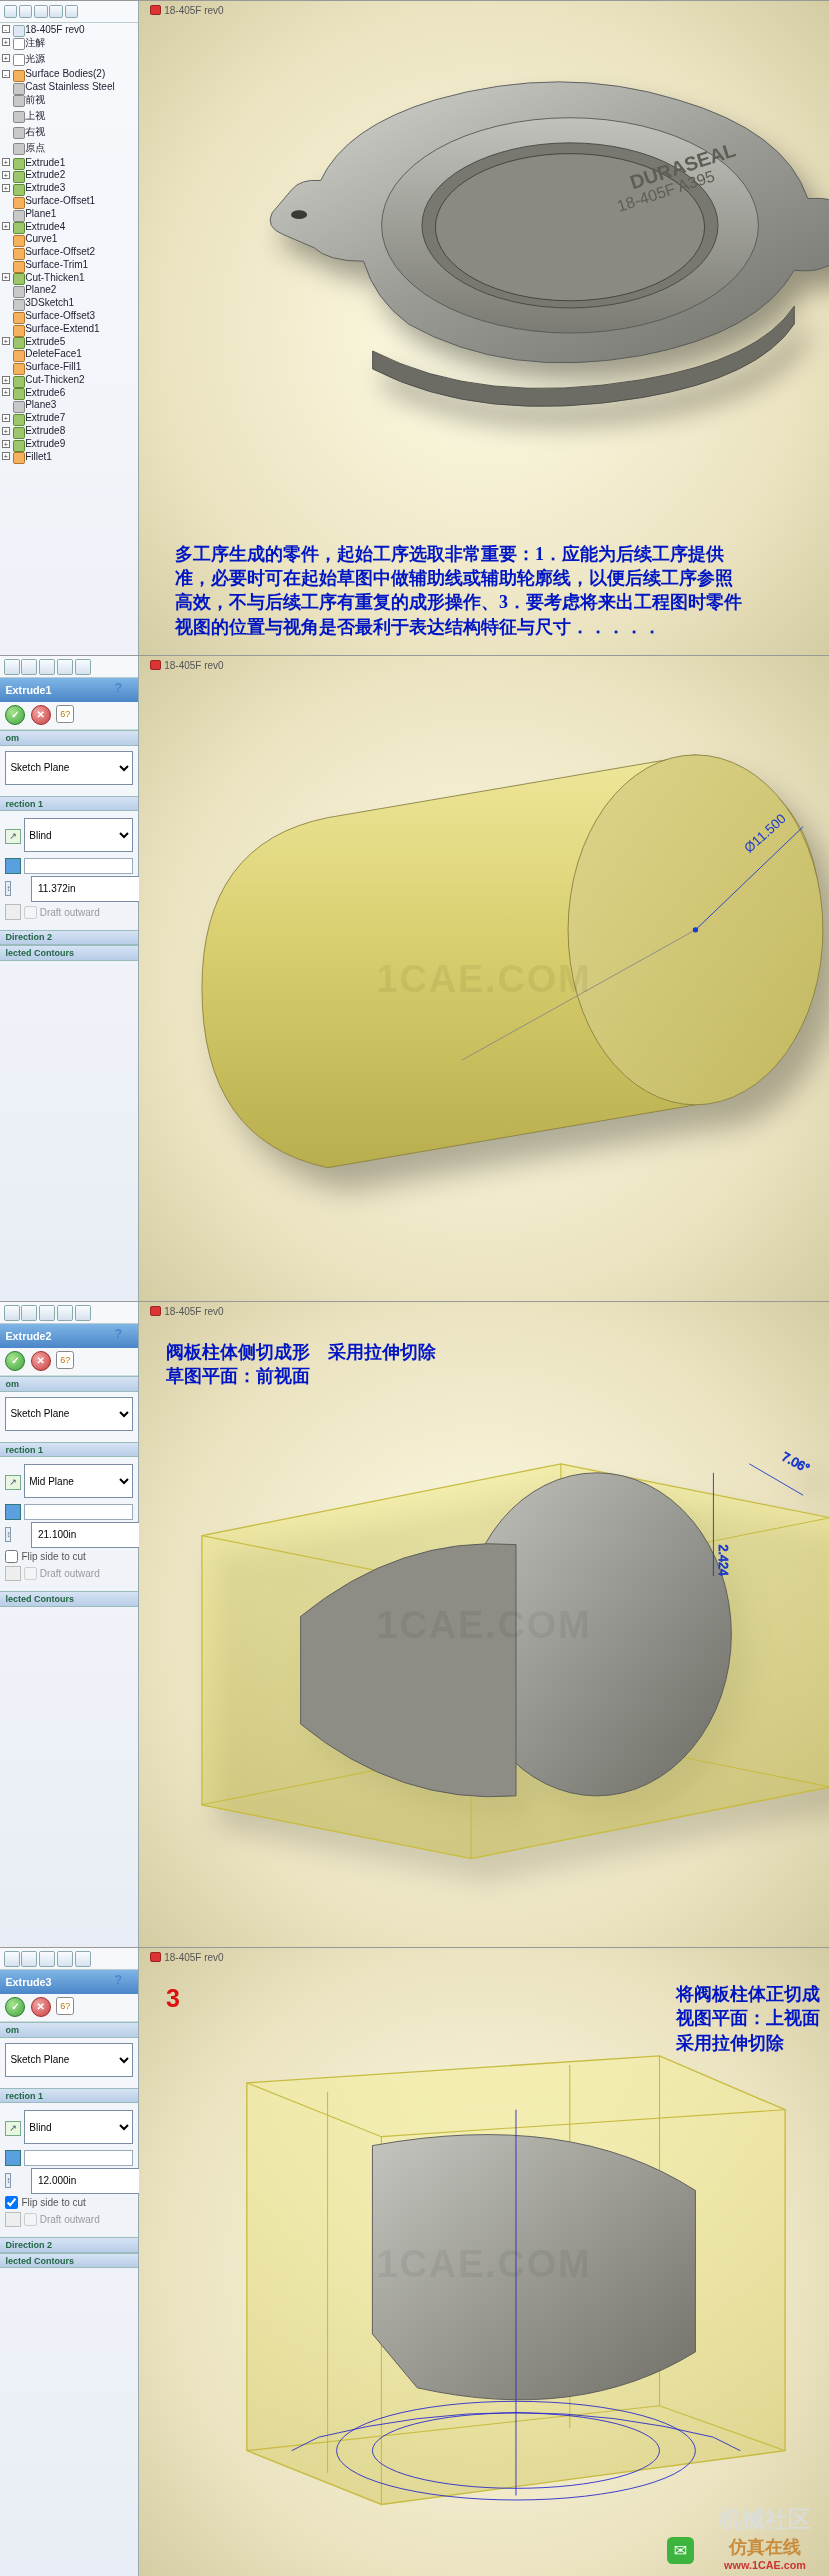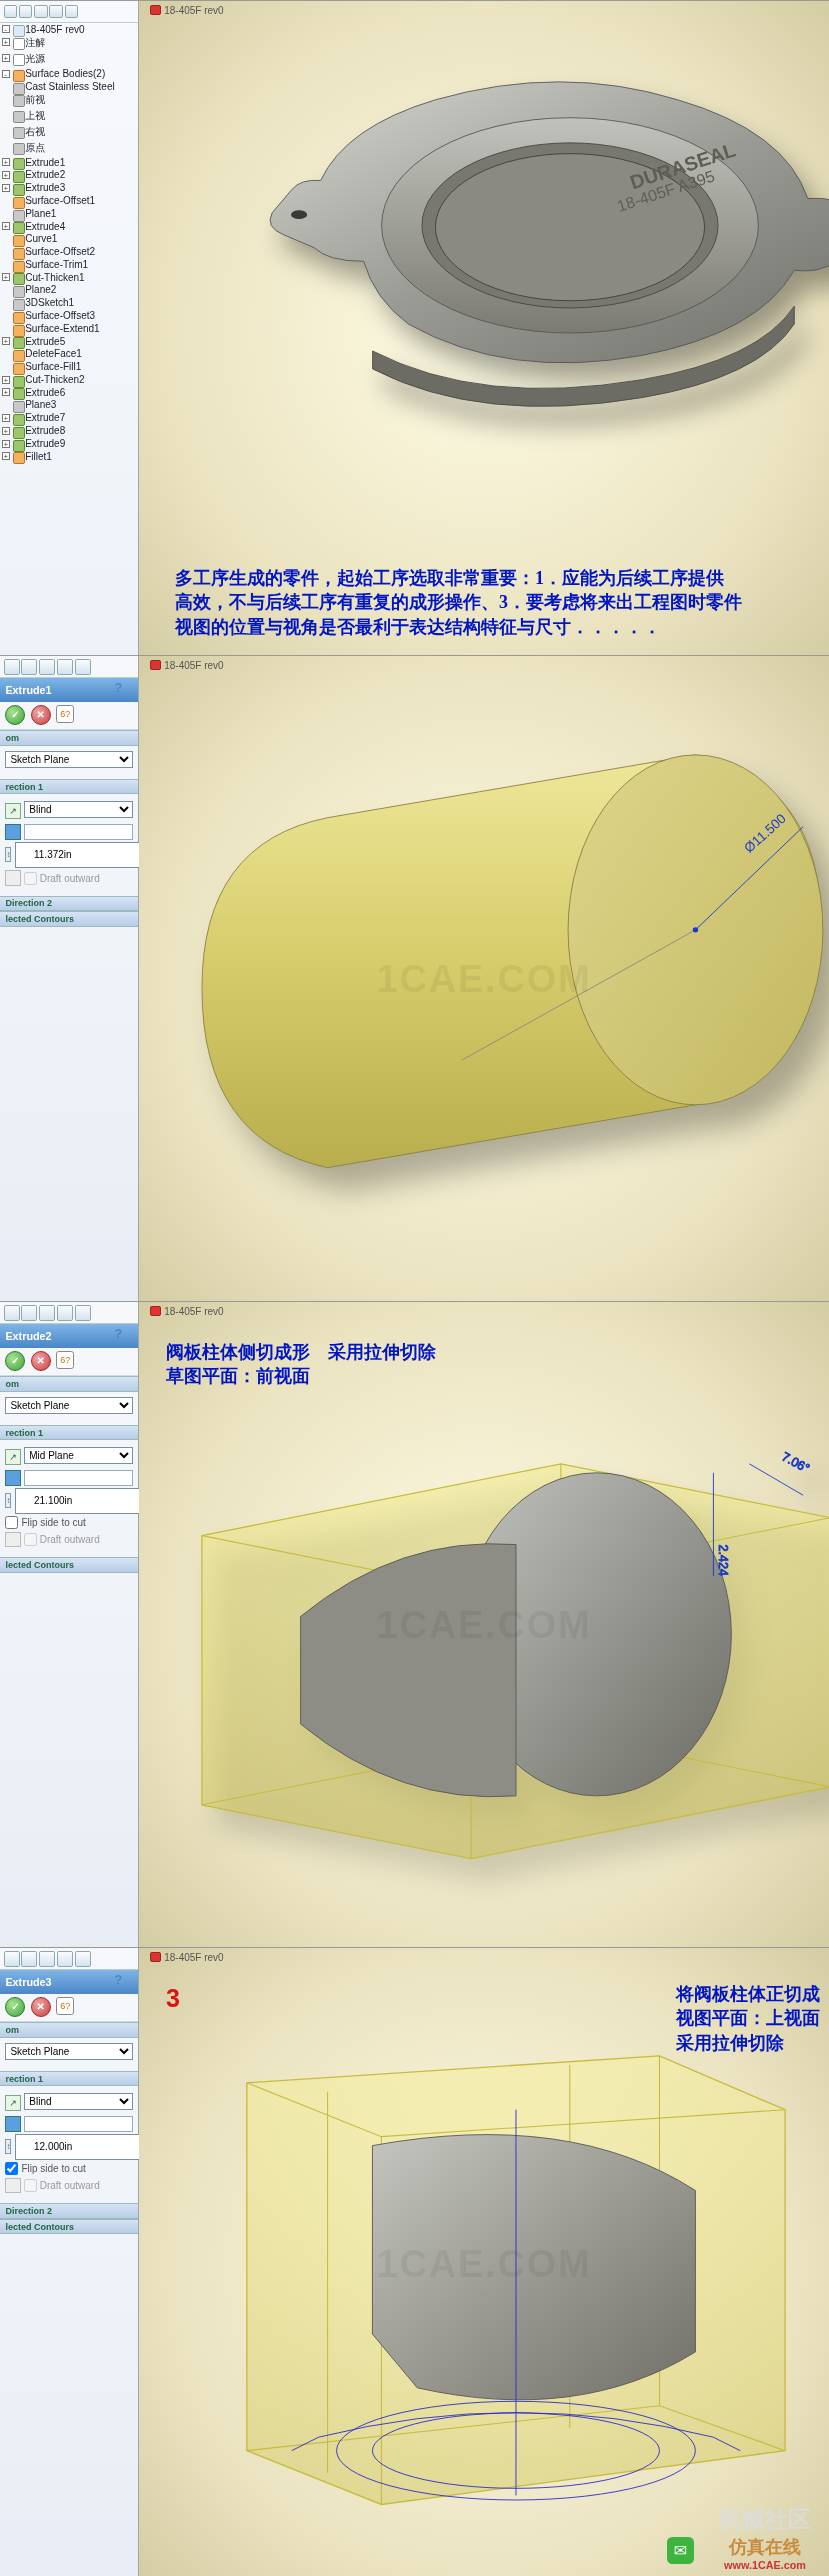--- a/index.html
+++ b/index.html
@@ -91,35 +91,35 @@
       color:#fff;font-weight:bold;text-align:center;line-height:18px;cursor:pointer;
     }
     .help-ico{width:18px;height:18px;color:#4a86c8;font-weight:bold;font-size:12.6px;}
     .pm-group-hdr {
       background:linear-gradient(#d6e3f4,#b8cde7); padding:1.8px 5.4px;
       font-weight:bold; color:#264; border-top:0.9px solid #9bb;
       border-bottom:0.9px solid #9bb; font-size:9px;
     }
     .pm-body { padding:3.6px 5.4px 7.2px; }
     .pm-select {
-      width:100%; font-size:10px; height:17px; border:0.9px solid #7a8fa6;
+      width:100%; font-size:10px; height:34px; border:0.9px solid #7a8fa6;
       background:#fff; margin:1.8px 0 3.6px;
     }
     .pm-row { display:flex; align-items:center; gap:3.6px; margin:1.8px 0; }
     .dir-ico {
       width:15.3px;height:15.3px;border:0.9px solid #7a8;background:#e9f6e1;
       display:flex;align-items:center;justify-content:center;font-size:9px;color:#356;
     }
     .depth-ico {
       width:15.3px;height:15.3px;border:0.9px solid #89a;background:#e5edf7;
       font-size:8px;text-align:center;line-height:13.5px;color:#468;
     }
     .pm-input{
       flex:1;height:26px;border:0.9px solid #7a8fa6;background:#fff;
-      font-size:10px;padding:0 18px;
+      font-size:10px;padding:0 6px;margin-left:16px;
     }
     .spin{width:12.6px;display:flex;flex-direction:column;}
     .spin div{
       height:8px;border:0.9px solid #7a8fa6;background:#eef;font-size:6.3px;
       text-align:center;line-height:6.3px;cursor:pointer;
     }
     .pm-check { display:flex; align-items:center; gap:3px; margin:2.7px 0; color:#555;}
     .pm-check.dis { color:#9a9a9a; }
     .pm-check input { margin:0; }
     .draft-ico{width:15.3px;height:15.3px;border:0.9px solid #bbb;background:#eee;}
@@ -232,20 +232,21 @@
         <ellipse cx="350" cy="212" rx="150" ry="82" fill="#8a8a82" stroke="#3f3f3a"></ellipse>
         <ellipse cx="48" cy="198" rx="9" ry="5" fill="#3a3a36"></ellipse>
         <ellipse cx="656" cy="222" rx="9" ry="5" fill="#3a3a36"></ellipse>
         <path d="M130 350 Q250 412 430 382 Q560 360 600 300 L600 320 Q560 380 430 402 Q250 432 130 370 Z" fill="#6c6c64" stroke="#4a4a44"></path>
         <text x="420" y="170" transform="rotate(-18 420 170)" fill="#5e5e56" font-size="22" font-family="Arial" font-weight="bold"><tspan>DURASEAL</tspan></text>
         <text x="405" y="195" transform="rotate(-18 405 195)" fill="#5e5e56" font-size="18" font-family="Arial"><tspan>18-405F A395</tspan></text>
       </svg>
 
       <div class="anno-block" style="left:36px;bottom:16px;right:5.4px;">
         <div>多工序生成的零件，起始工序选取非常重要：1．应能为后续工序提供</div>
+        <div>准，必要时可在起始草图中做辅助线或辅助轮廓线，以便后续工序参照</div>
         <div>高效，不与后续工序有重复的成形操作、3．要考虑将来出工程图时零件</div>
         <div>视图的位置与视角是否最利于表达结构特征与尺寸．．．．．</div>
       </div>
     </div>
   </div>
 
   <div class="panel-row">
     <div class="pm-panel">
       <div class="pm-tabs">
         <div class="pm-tab-ico"></div>

